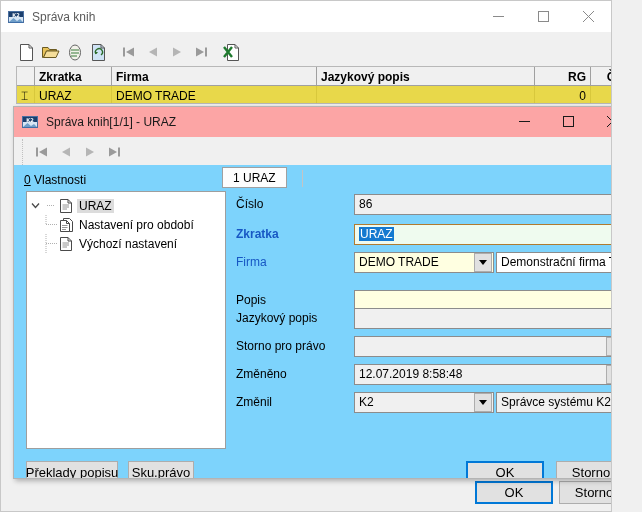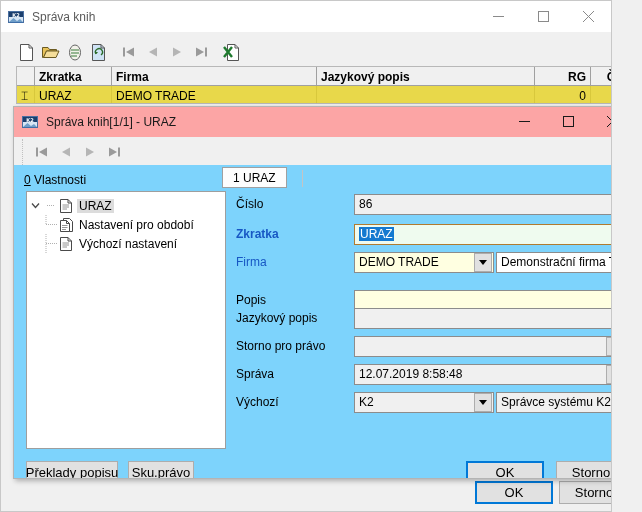--- a/index.html
+++ b/index.html
@@ -652,33 +652,33 @@
             <div class="combo plain" style="width:272px;">
               <div class="combo-txt"></div>
               <div class="combo-btn">
                   <div class="arrow-dn"></div>
                 </div>
             </div>
           </div>
         </div>
 
         <div class="frow" style="top:170px;">
-          <div class="flabel">Správa</div>
+          <div class="flabel">Změněno</div>
           <div class="fctl">
             <div class="combo plain" style="width:272px;">
               <div class="combo-txt">12.07.2019  8:58:48</div>
               <div class="combo-btn">
                   <div class="arrow-dn"></div>
                 </div>
             </div>
           </div>
         </div>
 
         <div class="frow" style="top:198px;">
-          <div class="flabel">Výchozí</div>
+          <div class="flabel">Změnil</div>
           <div class="fctl">
             <div class="combo plain" style="width:140px;">
               <div class="combo-txt">K2</div>
               <div class="combo-btn">
                   <div class="arrow-dn"></div>
                 </div>
             </div>
             <div class="inp gray" style="width:140px; margin-left:2px;">Správce systému K2</div>
           </div>
         </div>

